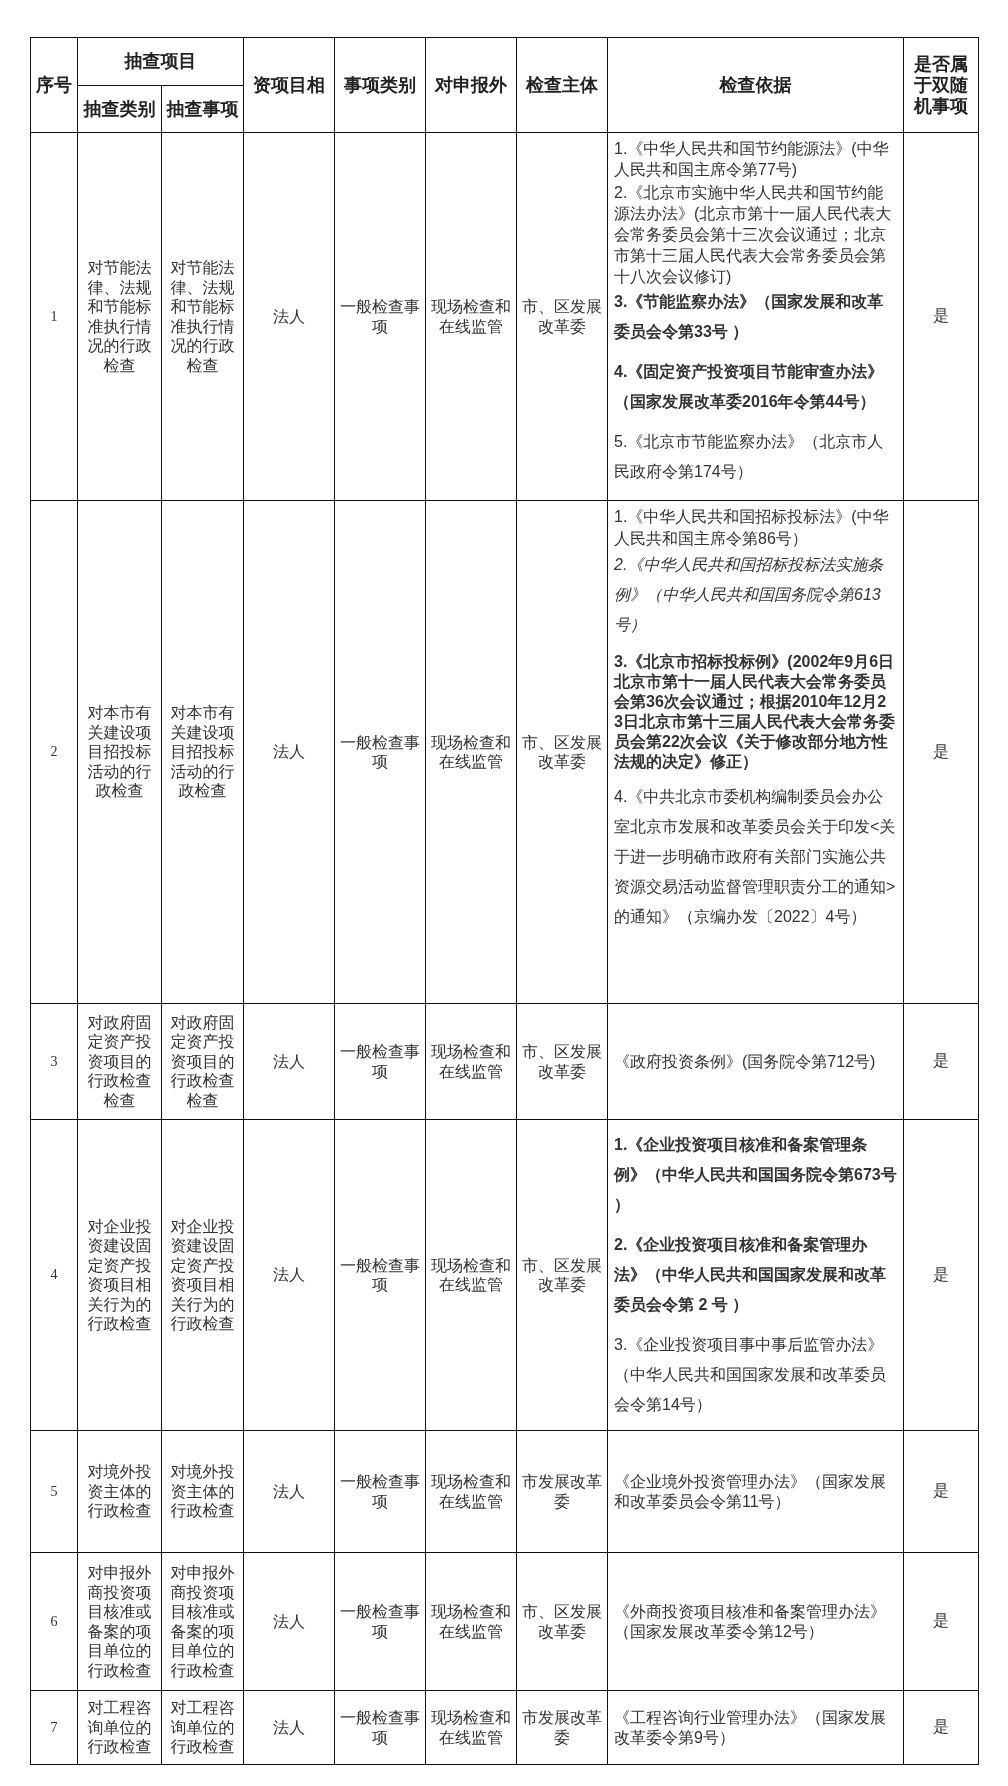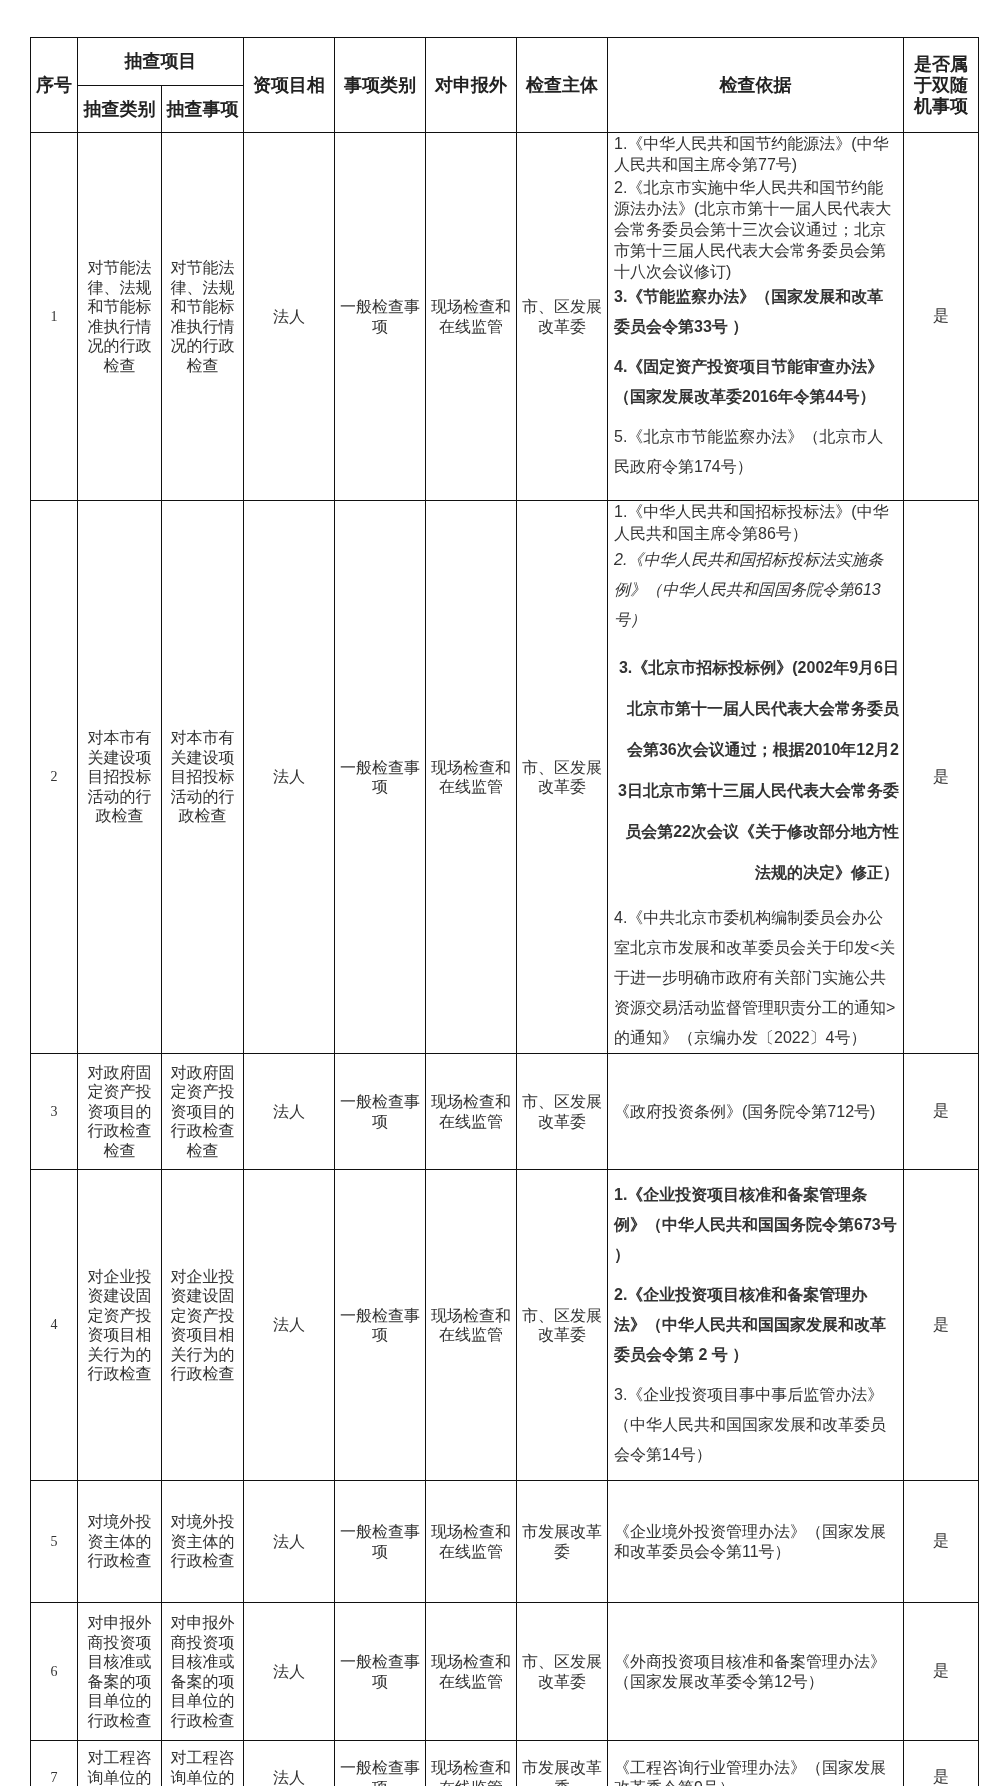--- a/index.html
+++ b/index.html
@@ -16,26 +16,26 @@
     text-align:center; vertical-align:middle; overflow:visible;
   }
   .sheet th {
     font-size:18px; font-weight:bold; color:#222222;
     line-height:21px; white-space:pre;
   }
   .sheet td { font-size:16px; color:#333333; }
   .sheet td.ml { white-space:pre; line-height:19.5px; }
   .sheet td.no { font-family:"Liberation Serif","DejaVu Serif",serif; font-size:14px; }
   .sheet td.basis { text-align:left; padding:0 4px 0 6px; }
-  .sheet td.basis.top { vertical-align:top; }
+  .sheet td.basis.top { vertical-align:top; padding-top:5px; }
   .basis p { margin:0; white-space:pre; }
   .lh20 { line-height:20px; }
   .lh21 { line-height:21px; }
   .lh22 { line-height:22px; }
-  .lh295 { line-height:41px;text-align:right; }
+  .lh295 { line-height:20px; }
   .lh30 { line-height:30px; }
   .mb2 { margin-bottom:2px !important; }
   .mb10 { margin-bottom:10px !important;font-weight:bold; }
   .mb12 { margin-bottom:12px !important;font-style:italic; }
 </style>
 </head>
 <body>
 
 <table class="sheet">
   <colgroup>

